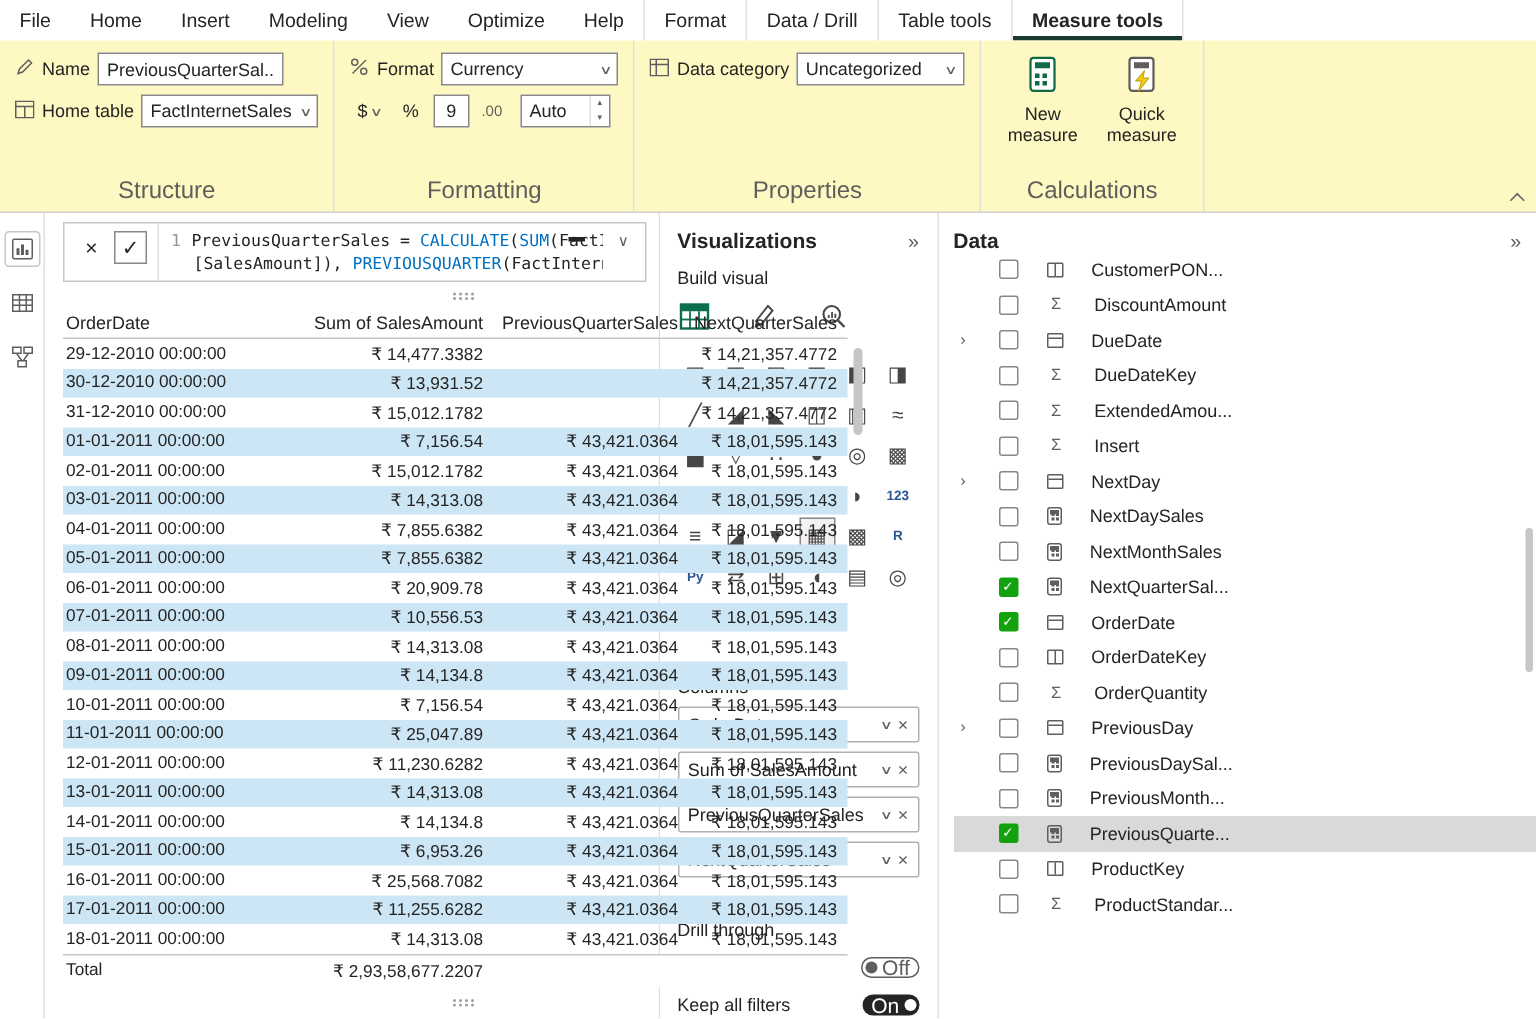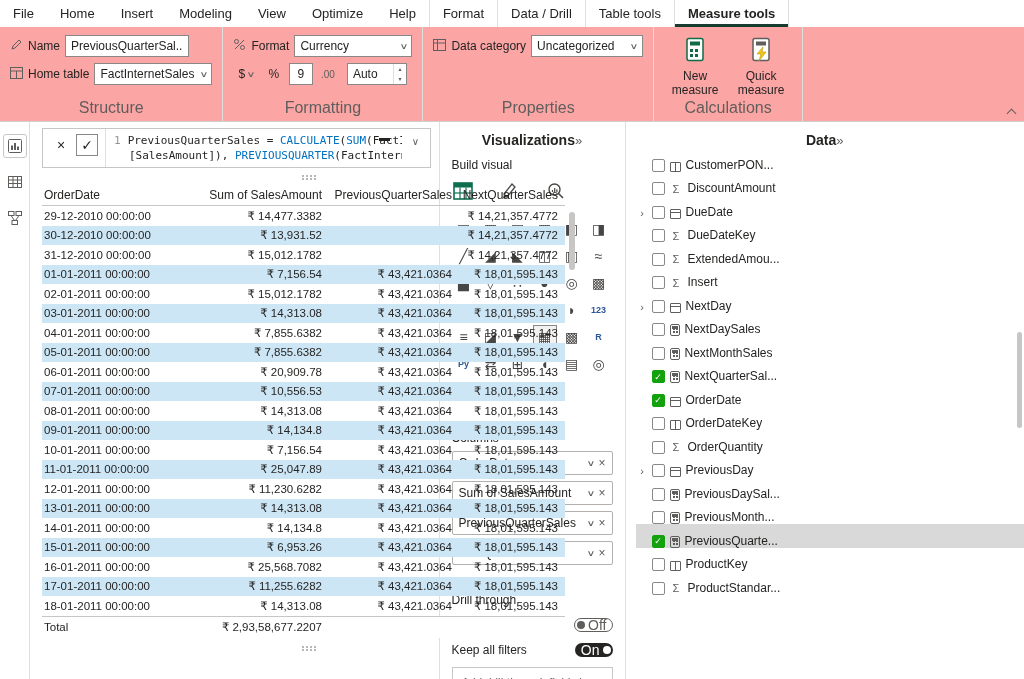--- a/index.html
+++ b/index.html
@@ -8,21 +8,21 @@
 .app{width:100%;height:100%;display:flex;flex-direction:column}
 
 
 .tab-bar{display:flex;height:27px;background:#fff;align-items:stretch;flex:0 0 auto}
 .rtab{padding:0 13px;display:flex;align-items:center;white-space:nowrap;cursor:default}
 .rtab.ctx{border-left:1px solid #e1dfdd}
 .rtab.ctx:last-child{border-right:1px solid #e1dfdd}
 .rtab.active{font-weight:bold;box-shadow:inset 0 -3px 0 #173b2d}
 
 
-.ribbon-body{display:flex;background:#fca5a5;border-bottom:1px solid #d1cfcf;height:95px;position:relative;flex:0 0 auto}
+.ribbon-body{display:flex;background:#fef9c3;border-bottom:1px solid #d1cfcf;height:115px;position:relative;flex:0 0 auto}
 .rgroup{display:flex;flex-direction:column;border-right:1px solid #e1dfdd;padding:8px 10px 1px}
 .rgroup .grow{flex:1}
 .rgroup-label{font-size:16px;color:#605e5c;text-align:center;padding:2px 0 3px}
 .frow-r{display:flex;align-items:center;gap:5px;font-size:12px;margin-bottom:6px;white-space:nowrap}
 .rinput,.rselect{height:22px;border:1px solid #8a8886;background:#fff;font-size:12px;padding:0 5px;display:flex;align-items:center;gap:4px}
 input.rinput{width:124px;font-family:inherit;color:#252423}
 .rselect{justify-content:space-between}
 .rsel-110{width:112px}.rsel-118{width:118px}
 .chev{font-size:8px;color:#605e5c;transform:scaleX(1.5)}
 .fmt-row{display:flex;align-items:center;gap:3px}
@@ -73,21 +73,21 @@
 .trow.total{border-top:1px solid #c8c6c4;font-weight:normal;height:22px;background:#fff}
 .tbl-scroll{width:8px;margin-left:3px;position:relative}
 .tbl-thumb{position:absolute;top:26px;left:1px;width:6px;height:58px;background:#c8c6c4;border-radius:3px}
 .gripdots{width:2px;height:2px;background:#a19f9d;border-radius:50%;
   box-shadow:4px 0 0 #a19f9d,8px 0 0 #a19f9d,12px 0 0 #a19f9d,0 3px 0 #a19f9d,4px 3px 0 #a19f9d,8px 3px 0 #a19f9d,12px 3px 0 #a19f9d}
 .grip-top{position:absolute;top:-11px;left:50%;margin-left:-7px}
 .grip-bot{position:absolute;bottom:-10px;left:50%;margin-left:-7px}
 
 
 .viz{width:186px;border-left:1px solid #e1dfdd;padding:10px 12px 0;flex:0 0 auto;overflow:hidden}
-.pane-head{display:flex;align-items:center;justify-content:center}
+.pane-head{display:flex;align-items:center;justify-content:space-between}
 .pane-title{font-size:14px;font-weight:bold}
 .collapse{color:#605e5c;font-size:13px}
 .build-label{font-size:12px;margin-top:10px}
 .viz-tabs{display:flex;gap:26px;margin-top:8px;align-items:center}
 .gallery{display:grid;grid-template-columns:repeat(6,26px);gap:3px 1px;margin-top:12px}
 .vicon{width:24px;height:24px;display:flex;align-items:center;justify-content:center;font-size:14px;color:#484644}
 .vicon.txt{font-size:9px;font-weight:bold;color:#2b5797}
 .vicon.sel{border:1px solid #8a8886;background:#f3f2f1}
 .sec-label{font-size:12px;margin-top:28px}
 .pill{display:flex;align-items:center;height:24px;border:1px solid #b3b0ad;border-radius:2px;background:#fff;font-size:12px;padding:0 6px;margin-top:6px}
@@ -101,21 +101,21 @@
 .tgl.on{background:#252423;color:#fff;padding:0 2px 0 6px}
 .tgl.on::after{content:"";width:8px;height:8px;border-radius:50%;background:#fff;margin-left:3px}
 .drop-area{margin-top:10px;border:1px solid #c8c6c4;height:30px;display:flex;align-items:center;justify-content:center;font-size:11.5px;color:#605e5c;text-align:center;padding:0 4px}
 
 
 .data{flex:1;min-width:0;border-left:1px solid #e1dfdd;padding:10px 0 0 10px;position:relative;overflow:hidden}
 .data .pane-head{padding-right:10px}
 .search{height:26px;border:1px solid #b3b0ad;display:flex;align-items:center;gap:6px;padding:0 6px;margin:10px 12px 6px 0;background:#fff}
 .search input{border:none;outline:none;font-size:12px;width:100%;font-family:inherit;background:transparent;color:#252423}
 .search input::placeholder{color:#605e5c}
-.frow{display:flex;align-items:flex-end;gap:5px;height:23.5px;font-size:12px;padding-left:2px;white-space:nowrap}
+.frow{display:flex;align-items:center;gap:19px;height:23.5px;font-size:12px;padding-left:2px;white-space:nowrap}
 .frow.selected{background:#d9d9d9}
 .fexp{width:9px;color:#605e5c;font-size:11px;text-align:center;flex:0 0 auto}
 .fcheck{width:13px;height:13px;border:1px solid #8a8886;border-radius:2px;background:#fff;flex:0 0 auto;display:flex;align-items:center;justify-content:center;font-size:9px;color:#fff}
 .fcheck.on{background:#13a10e;border-color:#13a10e}
 .ficon{width:13px;height:13px;display:inline-flex;align-items:center;justify-content:center;color:#605e5c;font-size:11px;flex:0 0 auto}
 .ficon.sigma{font-size:11px}
 .ficon.date,.ficon.col{border:1px solid #605e5c;border-radius:1px;width:11px;height:10px;position:relative}
 .ficon.date::before{content:"";position:absolute;left:0;right:0;top:2px;height:1px;background:#605e5c}
 .ficon.col::before{content:"";position:absolute;left:4px;top:0;bottom:0;width:1px;background:#605e5c}
 .ficon.calc{border:1px solid #605e5c;border-radius:2px;width:10px;height:12px;position:relative}

